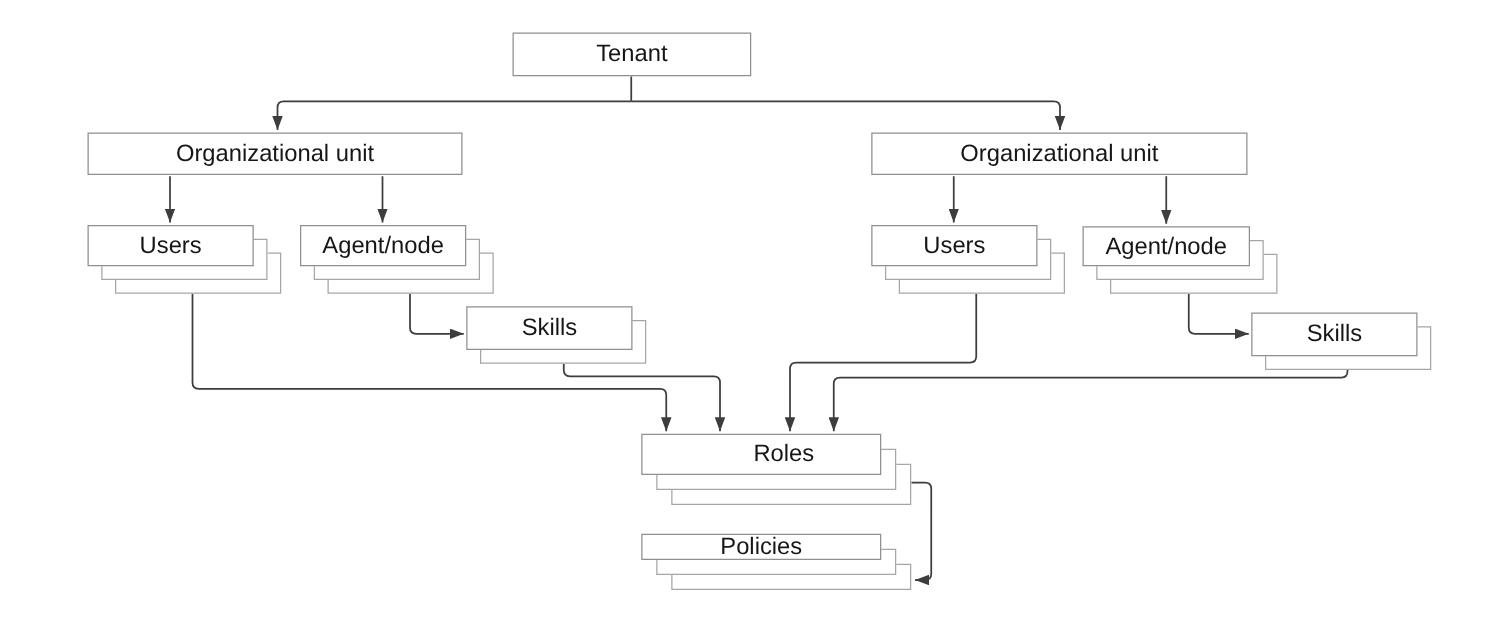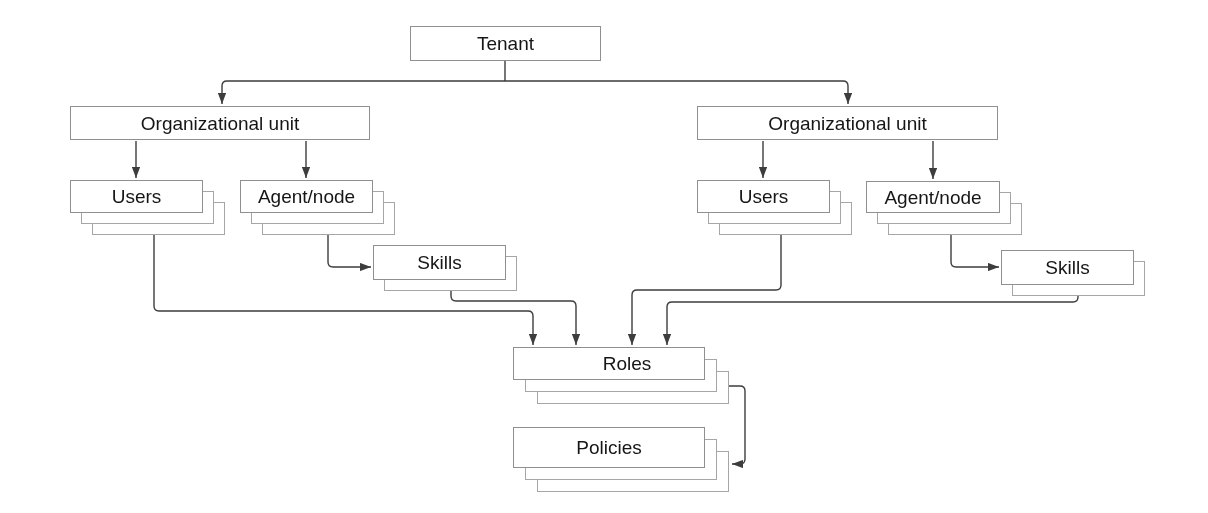--- a/index.html
+++ b/index.html
@@ -36,21 +36,21 @@
   #n-tenant{left:410px;top:26px;}        #n-tenant .layer{width:191px;height:35px;}
   #n-org-left{left:70px;top:106px;}      #n-org-left .layer{width:300px;height:34px;}
   #n-org-right{left:697px;top:106px;}    #n-org-right .layer{width:301px;height:34px;}
   #n-users-left{left:70px;top:180px;}    #n-users-left .layer{width:133px;height:33px;}
   #n-agent-left{left:240px;top:180px;}   #n-agent-left .layer{width:133px;height:33px;}
   #n-skills-left{left:373px;top:245px;}  #n-skills-left .layer{width:133px;height:35px;}
   #n-users-right{left:697px;top:180px;}  #n-users-right .layer{width:133px;height:33px;}
   #n-agent-right{left:866px;top:181px;}  #n-agent-right .layer{width:134px;height:32px;}
   #n-skills-right{left:1001px;top:250px;}#n-skills-right .layer{width:133px;height:35px;}
   #n-roles{left:513px;top:347px;}        #n-roles .layer{width:192px;height:33px;padding-left:36px;}
-  #n-policies{left:513px;top:427px;}     #n-policies .layer{width:192px;height:41px;}
+  #n-policies{left:513px;top:427px;}     #n-policies .layer{width:192px;height:21px;}
 </style>
 </head>
 <body>
 
 <div class="canvas">
 
   <svg class="wires" width="1208" height="513" viewBox="0 0 1208 513">
     <defs>
       <marker id="arr" markerWidth="8" markerHeight="6" refX="8" refY="3" orient="auto">
         <path d="M0 0 L8 3 L0 6 Z" fill="#3d3d3d"></path>

